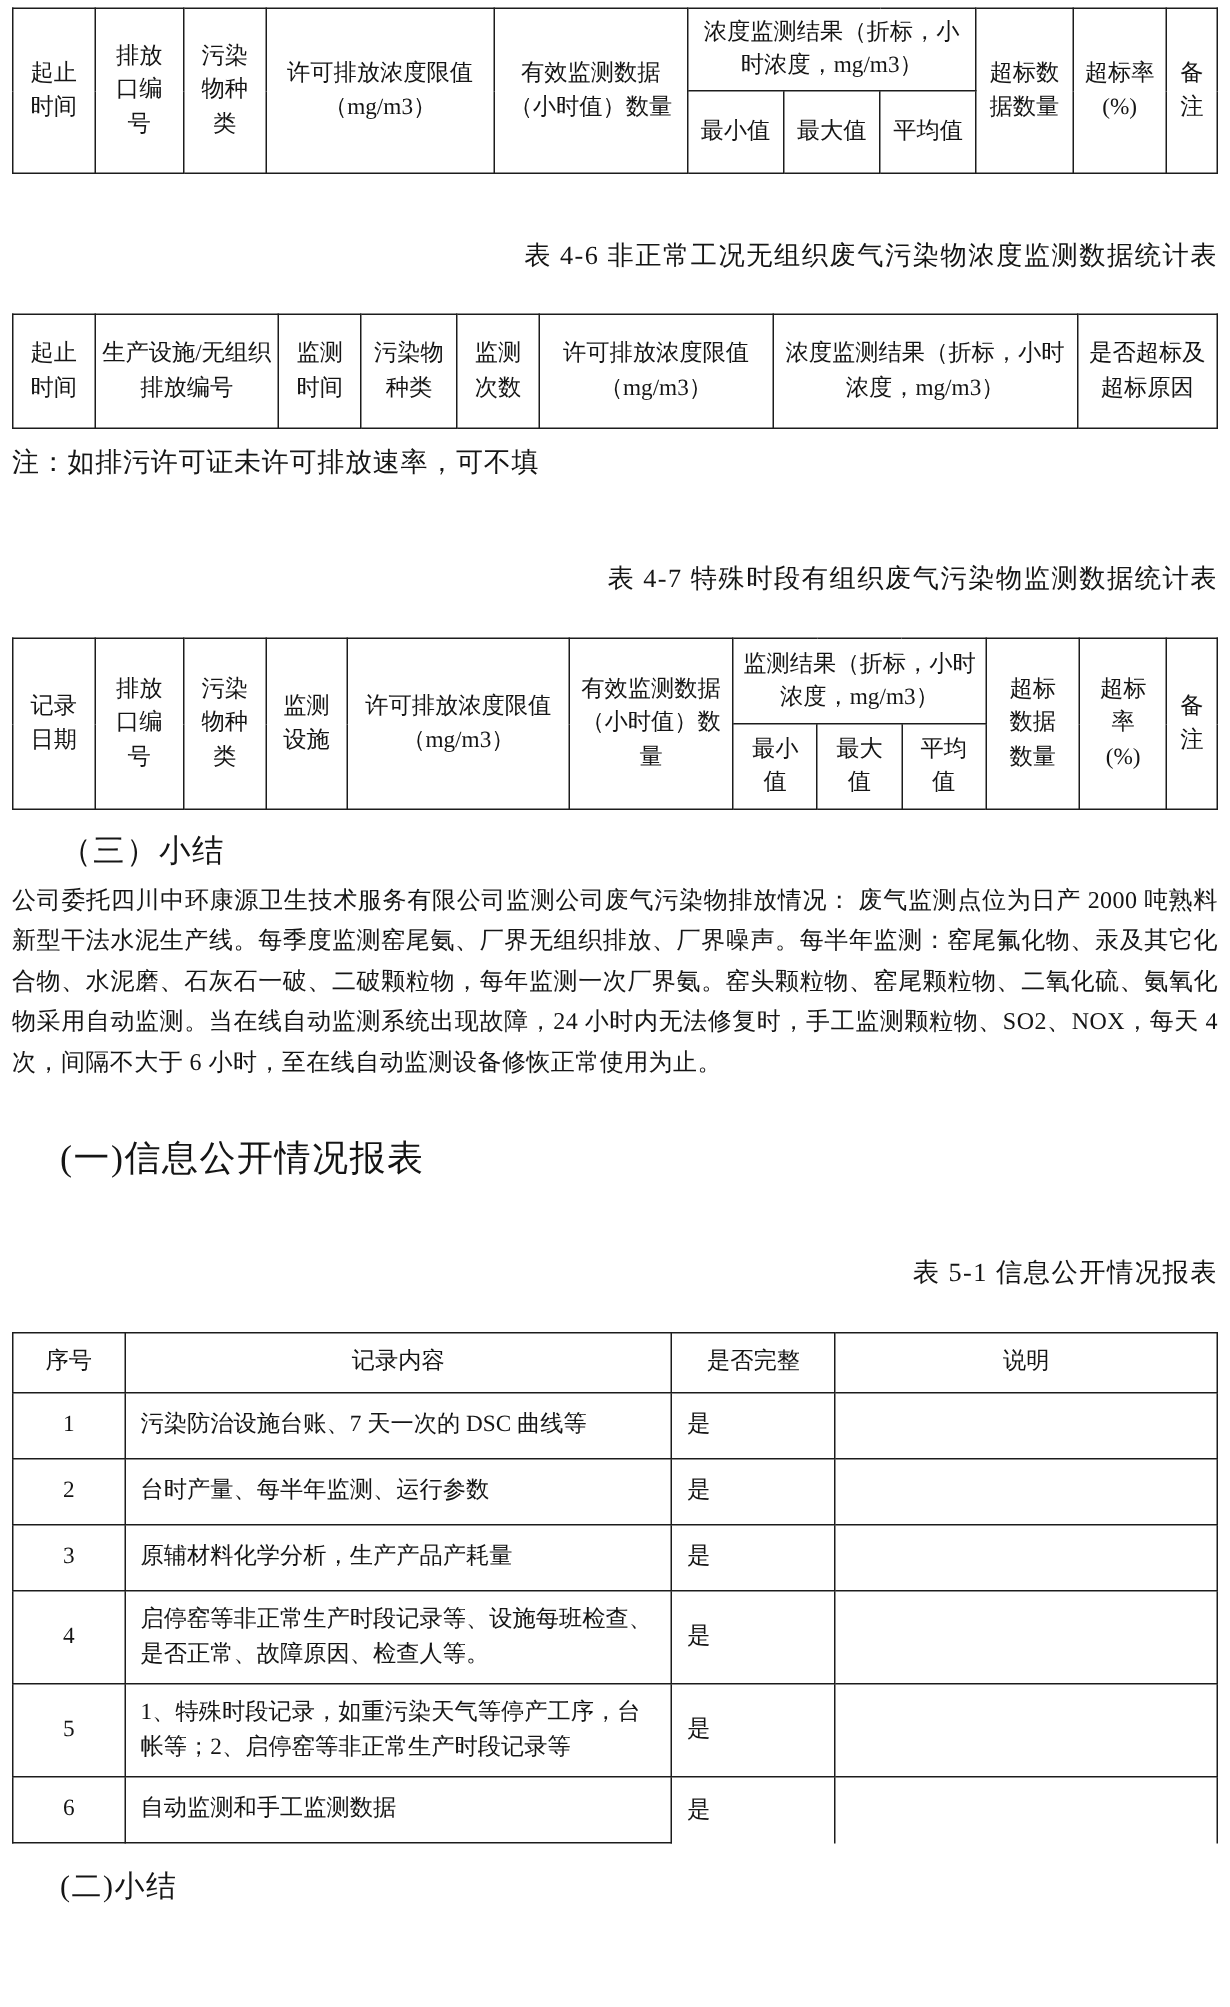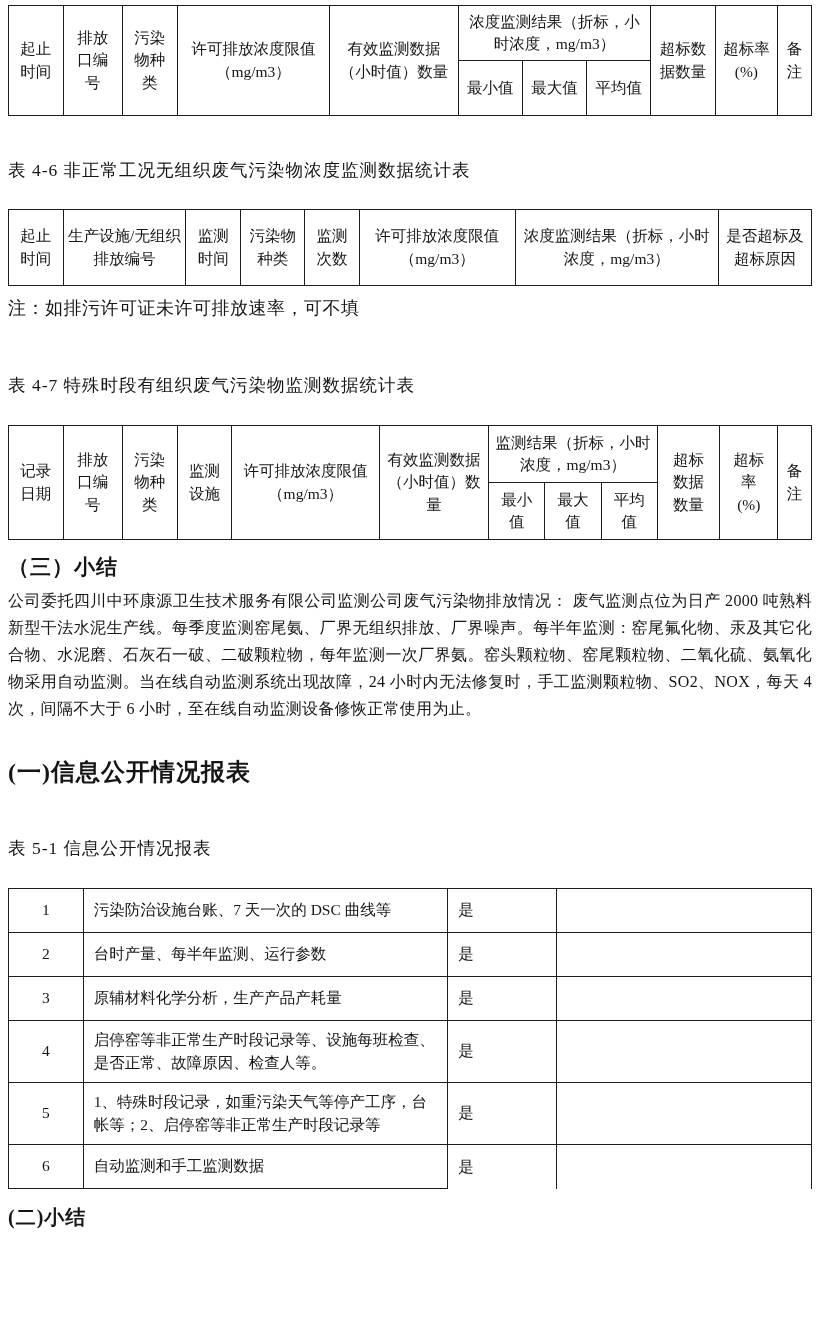--- a/index.html
+++ b/index.html
@@ -42,34 +42,35 @@
   
   .tbl-51 th { height:40px; }
   .tbl-51 td { height:44px; }
   .tbl-51 td.cell-content { text-align:left; padding:4px 10px; }
   .tbl-51 td.cell-complete { text-align:left; padding:4px 10px; }
   .tbl-51 tr.dbl td { height:62px; }
   .tbl-51 tr:last-child td.cell-complete,
   .tbl-51 tr:last-child td.cell-note { border-bottom:none; }
 
   .tbl-title {
-    text-align:left;
+    text-align:right;
     font-size:17.5px;
     letter-spacing:1px;
   }
   .title-46 { margin:42px 0 27px 0; }
   .title-47 { margin:53px 0 28px 0; }
   .title-51 { margin:48px 0 28px 0; }
 
   .note-line { font-size:18px; margin-top:10px; letter-spacing:0.5px; }
 
   .h-sub {
     font-size:21px;
-    font-weight:bold;
+    font-weight:normal;
     letter-spacing:1px;
+    margin-left:32px;
   }
   .h3-sum { margin-top:13px; }
   .h5-main {
     font-size:23px;
     font-weight:bold;
     margin-top:32px;
     letter-spacing:1px;
     font-family:"Liberation Sans","DejaVu Sans",sans-serif;
   }
   .h5-sub1 { margin-top:34px; font-size:24px; }
@@ -197,20 +198,26 @@
   <div class="tbl-title title-51">表 5-1 信息公开情况报表</div>
 
   <table class="tbl-51">
     <colgroup>
       <col style="width:9.3%">
         <col style="width:45.4%">
         <col style="width:13.6%">
         <col style="width:31.7%">
     </colgroup>
     <tbody>
+        <tr>
+      <th>序号</th>
+      <th>记录内容</th>
+      <th>是否完整</th>
+      <th>说明</th>
+    </tr>
     <tr>
       <td class="cell-no">1</td>
       <td class="cell-content">污染防治设施台账、7 天一次的 DSC 曲线等</td>
       <td class="cell-complete">是</td>
       <td class="cell-note"></td>
     </tr>
     <tr>
       <td class="cell-no">2</td>
       <td class="cell-content">台时产量、每半年监测、运行参数</td>
       <td class="cell-complete">是</td>

